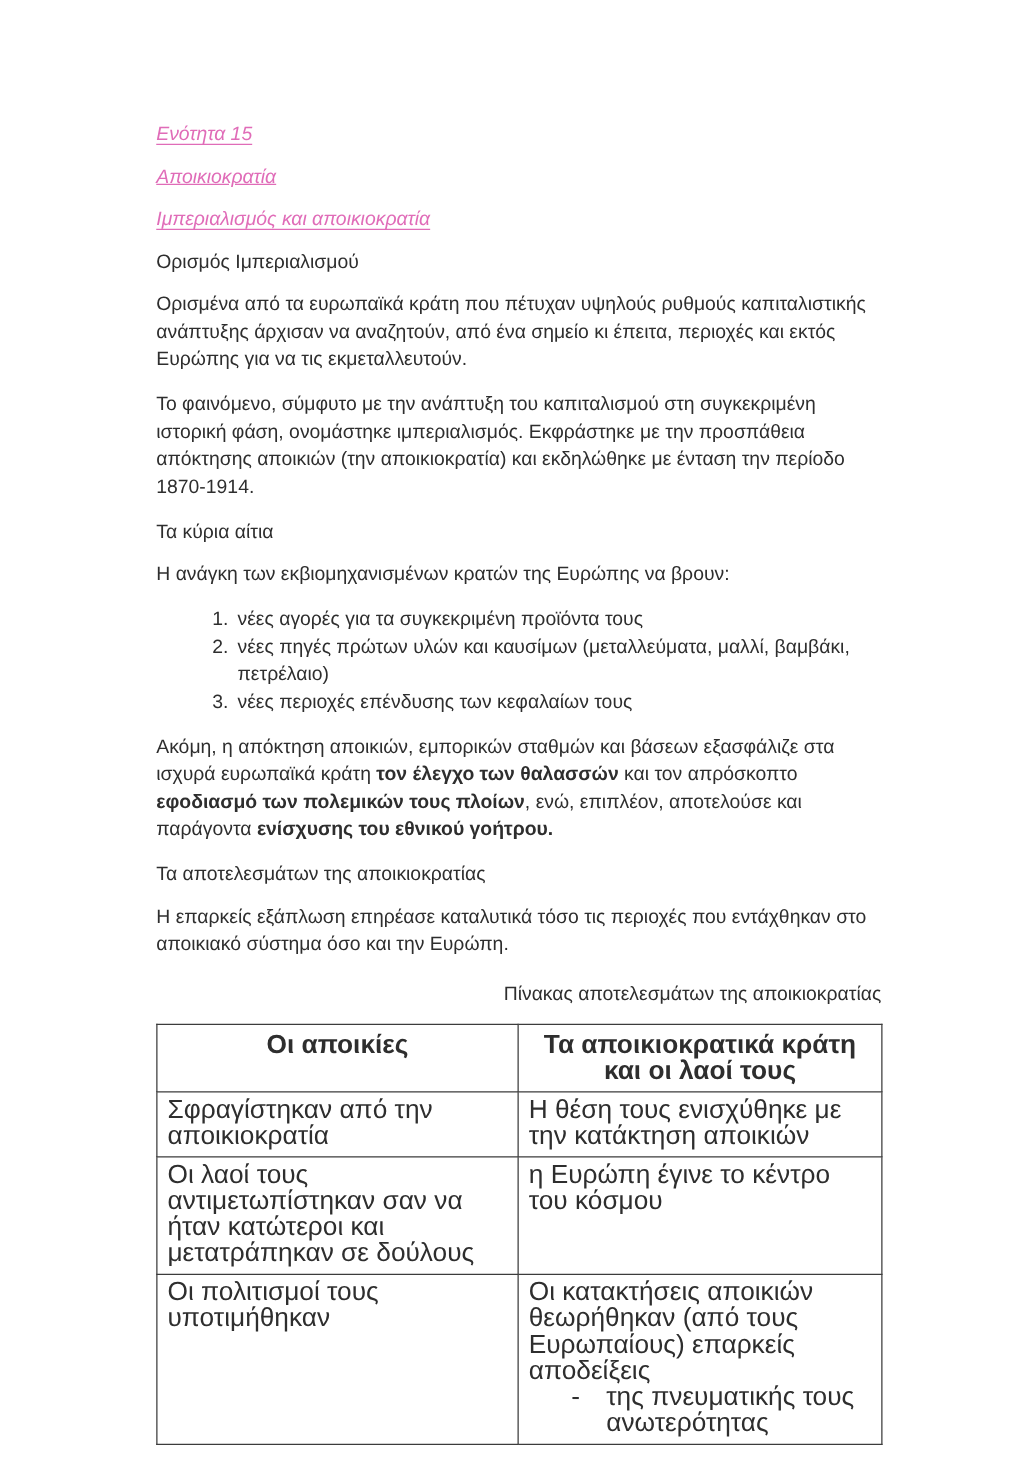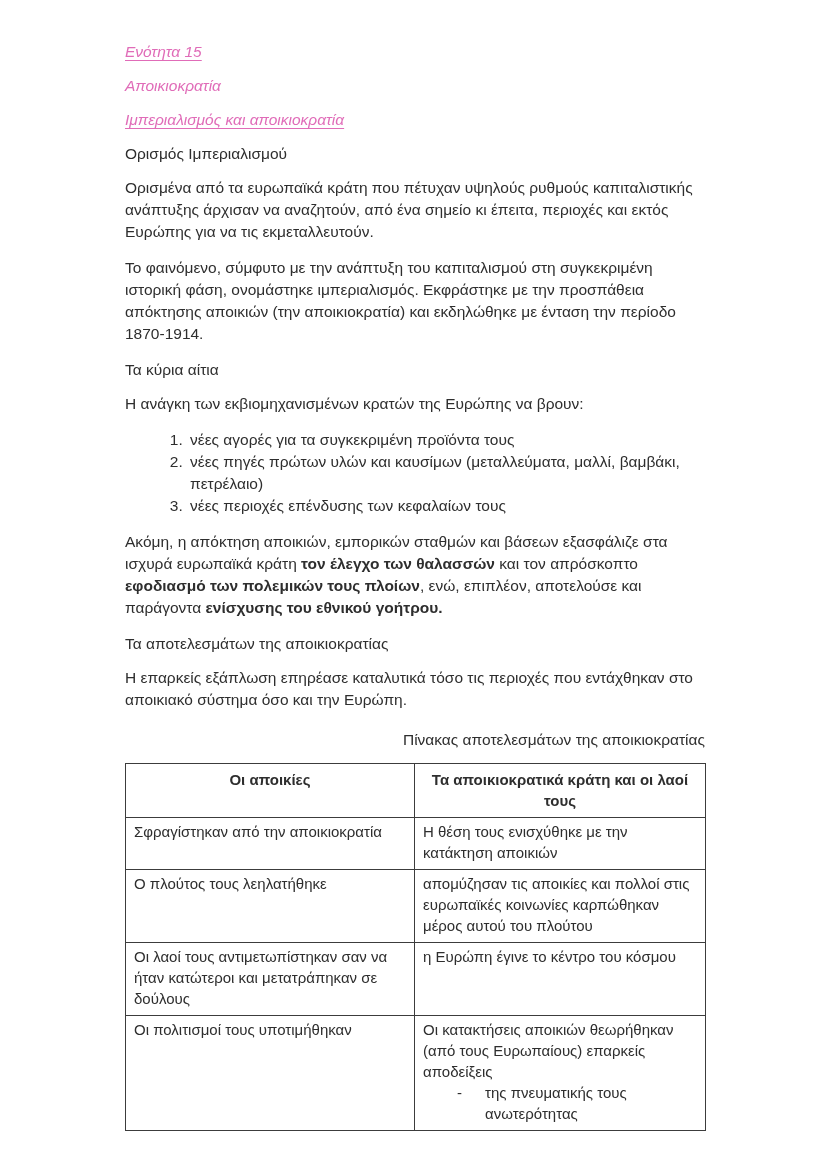--- a/index.html
+++ b/index.html
@@ -5,31 +5,32 @@
   html, body { margin: 0; padding: 0; background: #ffffff; }
   body {
     width: 828px; height: 1171px;
     font-family: "Liberation Sans", sans-serif;
     color: #2e2e2e;
     overflow: hidden;
   }
   .page {
     box-sizing: border-box;
     width: 828px; height: 1171px;
-    padding: 41px 123px 0 125px;
+    padding: 97px 123px 0 125px;
     background: #ffffff;
     font-size: 15.5px;
     line-height: 22px;
   }
   .h-pink {
     color: #e06cb8;
     font-style: italic;
     font-weight: normal;
     font-size: 15.5px;
     margin: 0 0 12px 0;
+    text-decoration: underline;
   }
   .h-pink.underlined { text-decoration: underline; text-underline-offset: 3px; }
   .h-bold {
     font-weight: normal;
     font-size: 15.5px;
     margin: 0 0 12px 0;
   }
   p.body-par { margin: 0 0 14px 0; }
   ol.causes {
     margin: 0 0 14px 0;
@@ -43,21 +44,21 @@
   }
   table.results {
     border-collapse: collapse;
     width: 580px;
     table-layout: fixed;
   }
   table.results th, table.results td {
     border: 1.5px solid #3c3c3c;
     padding: 3px 8px 6px 8px;
     vertical-align: top;
-    font-size: 15px;
+    font-size: 21px;
     line-height: 21px;
     word-wrap: break-word;
   }
   table.results th {
     text-align: center;
     font-weight: bold;
     padding-top: 5px;
   }
   col.c1 { width: 289px; }
   col.c2 { width: 291px; }
@@ -111,24 +112,20 @@
     <tbody>
         <tr>
       <th>Οι αποικίες</th>
       <th>Τα αποικιοκρατικά κράτη και οι λαοί τους</th>
     </tr>
     <tr>
       <td>Σφραγίστηκαν από την αποικιοκρατία</td>
       <td>Η θέση τους ενισχύθηκε με την κατάκτηση αποικιών</td>
     </tr>
     <tr>
-      <td>Ο πλούτος τους λεηλατήθηκε</td>
-      <td>απομύζησαν τις αποικίες και πολλοί στις ευρωπαϊκές κοινωνίες καρπώθηκαν μέρος αυτού του πλούτου</td>
-    </tr>
-    <tr>
       <td>Οι λαοί τους αντιμετωπίστηκαν σαν να ήταν κατώτεροι και μετατράπηκαν σε δούλους</td>
       <td>η Ευρώπη έγινε το κέντρο του κόσμου</td>
     </tr>
     <tr>
       <td>Οι πολιτισμοί τους υποτιμήθηκαν</td>
       <td>
         <div>Οι κατακτήσεις αποικιών θεωρήθηκαν (από τους Ευρωπαίους) επαρκείς αποδείξεις</div>
         <div class="cell-bullets">
           <div class="bullet-row">
             <span class="dash">-</span>

